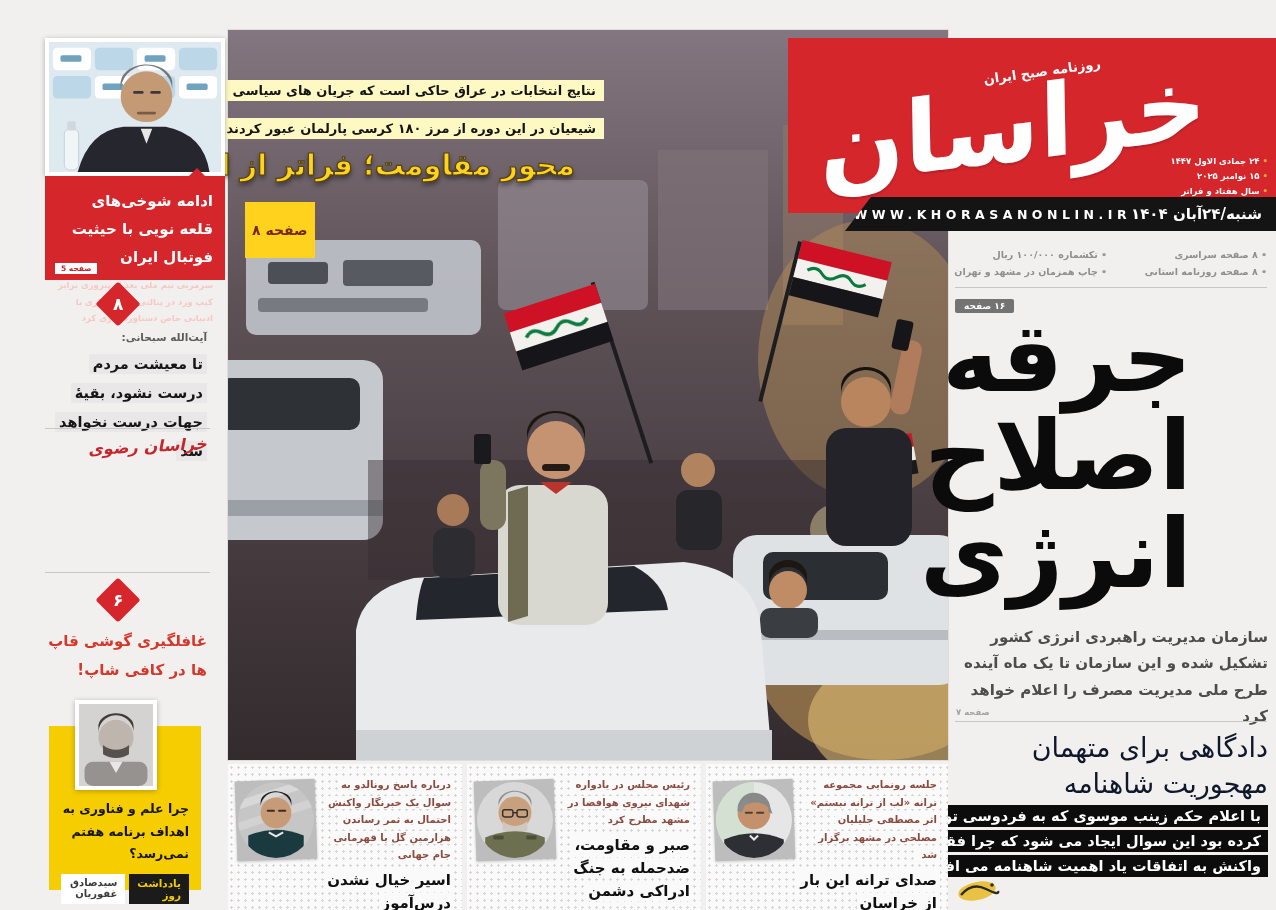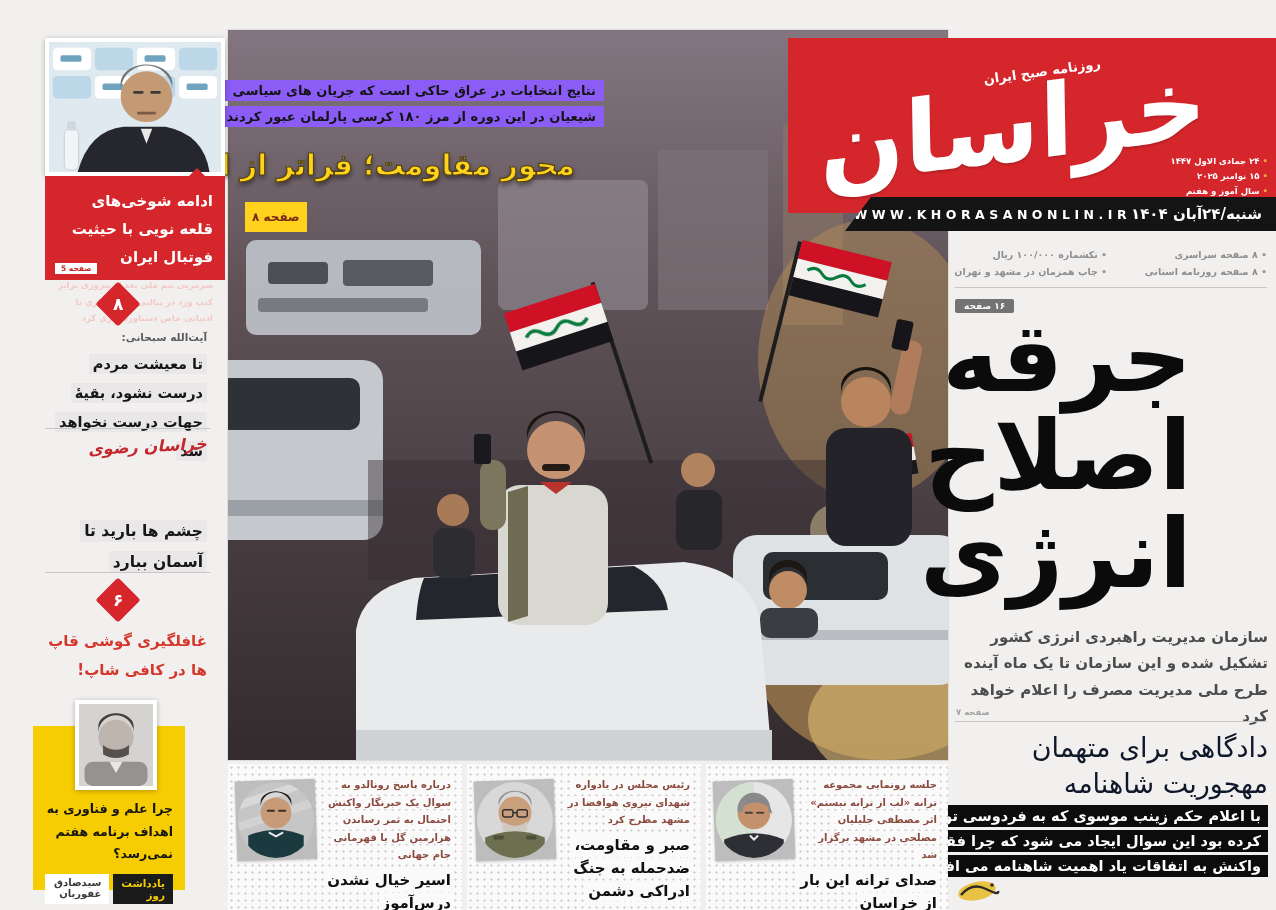--- a/index.html
+++ b/index.html
@@ -16,23 +16,23 @@
   .mast-dates .b{color:#f0a43c;margin-left:3px;}
   .dateband{background:#141414;clip-path:polygon(0 100%,26px 0,100% 0,100% 100%);display:flex;flex-direction:row;align-items:center;justify-content:space-between;padding:0 14px 0 10px;box-sizing:border-box;}
   .dateband .dfa{color:#fff;font-weight:800;font-size:15px;white-space:nowrap;}
   .dateband .site{color:#fff;font-size:12.5px;letter-spacing:4.5px;font-weight:700;white-space:nowrap;}
   .band-slash{background:#fff;width:7px;transform:rotate(18deg);}
   .info-col{font-size:9.5px;color:#8f8f8f;line-height:1.8;font-weight:600;}
   .info-col .b{color:#9a9a9a;margin-left:3px;}
   .pages-badge{background:#737373;color:#fff;font-size:9px;font-weight:800;padding:2px 9px;border-radius:2px;display:inline-block;}
   
   .photo-main{box-shadow:0 0 0 1px rgba(0,0,0,.08);}
-  .chip{display:inline-block;background:#8b5cf6;color:#141414;font-weight:700;font-size:13px;padding:3px 8px;margin-bottom:5px;white-space:nowrap;}
+  .chip{display:inline-block;background:#fef9c3;color:#141414;font-weight:700;font-size:13px;padding:3px 8px;margin-bottom:17px;white-space:nowrap;}
   .lead-headline{color:#ffd21e;font-size:29px;font-weight:800;white-space:nowrap;-webkit-text-stroke:1.2px #55430f;text-shadow:0 3px 5px rgba(0,0,0,.55);}
-  .tag-yellow{background:#ffd21e;color:#7a2a14;font-size:12px;font-weight:800;padding:8px 7px;display:inline-block;}
+  .tag-yellow{background:#ffd21e;color:#7a2a14;font-size:14px;font-weight:800;padding:20px 7px;display:inline-block;}
   
   .energy-line{font-weight:800;color:#0b0b0b;font-size:96px;line-height:1.02;letter-spacing:-2px;text-align:right;}
   .summary{font-size:15px;color:#4c4c4c;line-height:1.75;font-weight:600;}
   .tag-plain{color:#a3a3a3;font-size:8.5px;font-weight:800;}
   .h2{font-size:27px;font-weight:400;color:#0f172a;line-height:1.35;}
   .blkchip{display:inline-block;background:#0c0c0c;color:#fff;font-size:14.5px;font-weight:800;padding:3px 7px;margin:1.5px 0;white-space:nowrap;}
   
   .frame{border:4px solid #fff;box-shadow:0 1px 5px rgba(0,0,0,.28);box-sizing:border-box;background:#fff;}
   .redbox{background:#d5262c;color:#fff;box-sizing:border-box;padding:12px 12px 20px;}
   .redbox .t{font-size:15px;font-weight:800;line-height:1.85;}
@@ -164,21 +164,21 @@
     <div class="abs lead-headline" style="left:17px;top:118px;width:330px;text-align:right;">محور مقاومت؛ فراتر از انتظار</div>
     <div class="abs" style="left:17px;top:172px;"><span class="tag-yellow">صفحه ۸</span></div>
   </div>
 
   <div class="abs masthead" style="left:788px;top:38px;width:488px;height:175px;">
     <div class="abs mast-tagline" style="left:195px;top:26px;">روزنامه صبح ایران</div>
     <div class="abs mast-logo" style="left:60px;top:28px;width:360px;text-align:center;font-size:100px;">خراسان</div>
     <div class="abs mast-dates" style="left:358px;top:116px;width:122px;">
       <div><span class="b">•</span><span>۲۴ جمادی الاول ۱۴۴۷</span></div>
       <div><span class="b">•</span><span>۱۵ نوامبر ۲۰۲۵</span></div>
-      <div><span class="b">•</span><span>سال آموز و هفتم</span></div>
+      <div><span class="b">•</span><span>سال هفتاد و فراتر</span></div>
       <div><span class="b">•</span><span>شماره ۲۱۹۱۵</span></div>
     </div>
   </div>
   <div class="abs dateband" style="left:845px;top:197px;width:431px;height:34px;">
     <span class="dfa">شنبه/۲۴آبان ۱۴۰۴</span>
     <span class="band-slash" style="height:44px;"></span>
     <span class="site" dir="ltr">WWW.KHORASANONLIN.IR</span>
   </div>
 
   <div class="abs info-col rt" style="left:1117px;top:246px;width:150px;">
@@ -251,29 +251,28 @@
   </div>
 
   <div class="abs diamond" style="left:102px;top:288px;">
       <span>۸</span>
     </div>
   <div class="abs kicker-sm rt" style="left:45px;top:331px;width:162px;">آیت‌الله سبحانی:</div>
   <div class="abs bold-q rt" style="left:45px;top:350px;width:162px;"><span class="hl">تا معیشت مردم درست نشود، بقیهٔ جهات درست نخواهد شد</span></div>
   <div class="abs hairline" style="left:45px;top:428px;width:165px;"></div>
 
   <div class="abs rt" style="left:45px;top:437px;width:162px;"><span class="razavi-logo">خراسان رضوی</span></div>
-  <div class="abs bold-q rt" style="left:45px;top:516px;width:162px;font-size:15.5px;"><span class="hl">چشم ها بارید تا آسمان ببارد</span></div>
   <div class="abs hairline" style="left:45px;top:572px;width:165px;"></div>
 
   <div class="abs diamond" style="left:102px;top:584px;">
       <span>۶</span>
     </div>
   <div class="abs red-t rt" style="left:45px;top:627px;width:162px;">غافلگیری گوشی قاپ ها در کافی شاپ!</div>
 
-  <div class="abs yellowbox" style="left:33px;top:726px;width:152px;height:164px;">
+  <div class="abs yellowbox" style="left:49px;top:726px;width:152px;height:164px;">
     <div class="note-title rt" style="padding:72px 12px 0;">چرا علم و فناوری به اهداف برنامه هفتم نمی‌رسد؟</div>
     <div style="display:flex;gap:4px;margin:8px 12px 0;justify-content:flex-start;">
       <span class="note-label">یادداشت روز</span>
       <span class="note-author">سیدصادق غفوریان</span>
     </div>
     <div style="margin:6px 12px 0;text-align:left;"></div>
   </div>
   <div class="abs frame" style="left:75px;top:700px;width:82px;height:90px;">
     <svg width="74" height="82" viewBox="0 0 80 88" preserveAspectRatio="none" style="display:block;">
       <rect width="80" height="88" fill="#d5d3d1"></rect>

